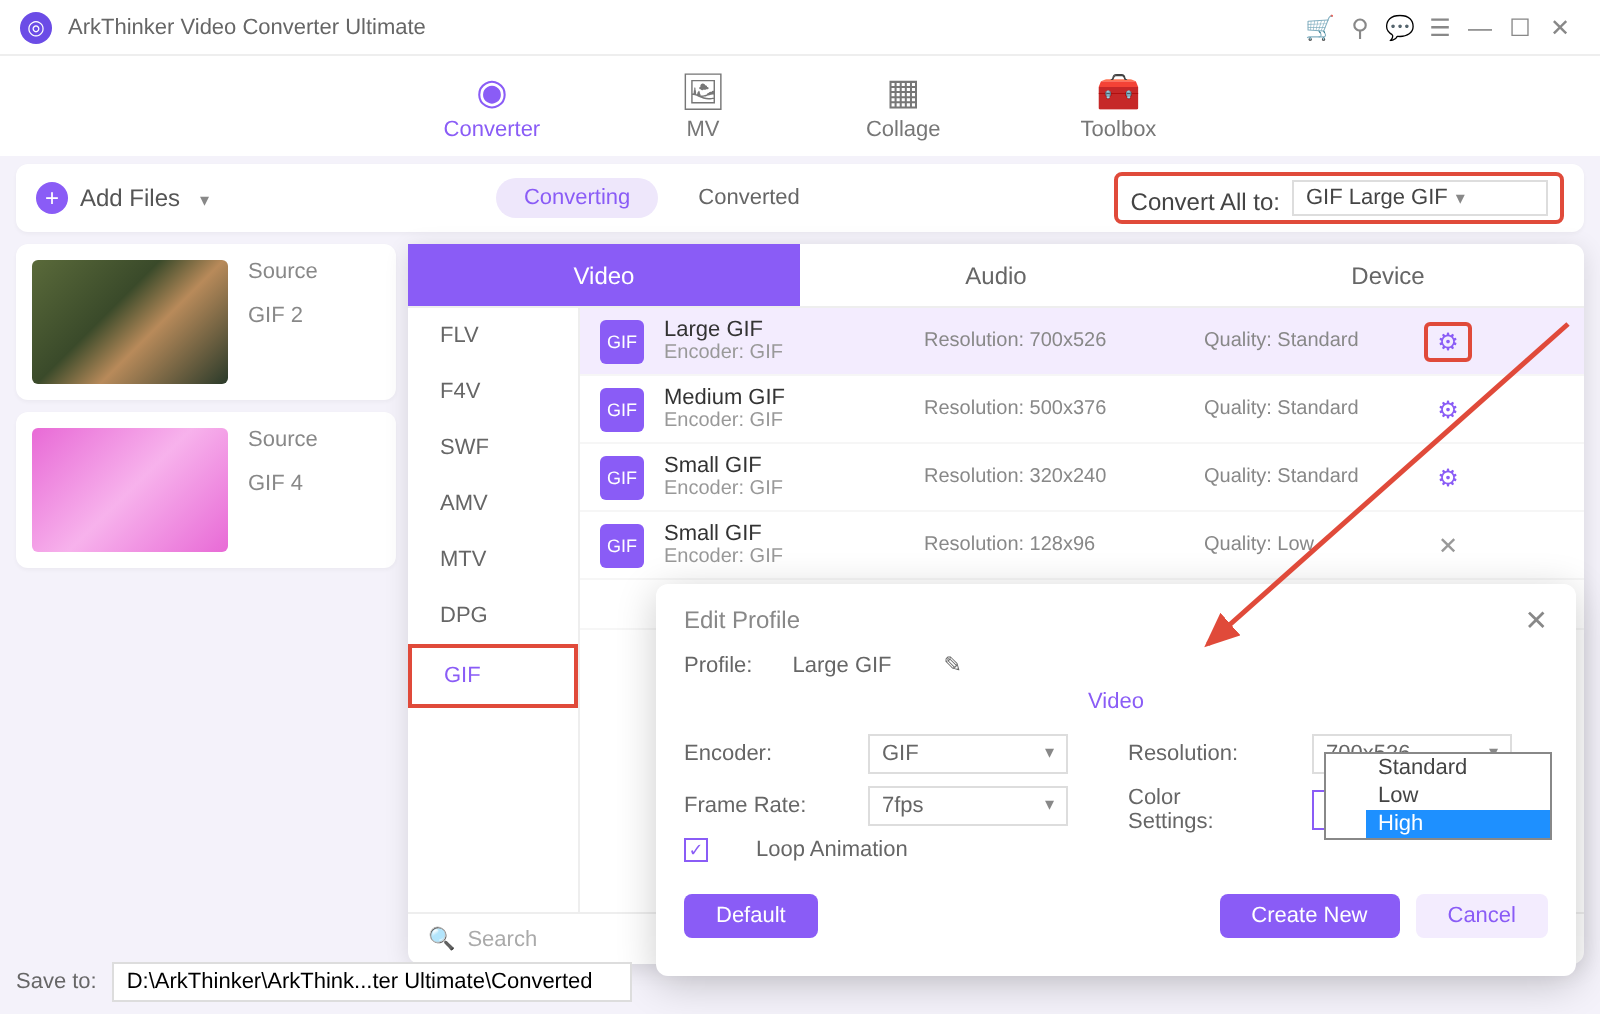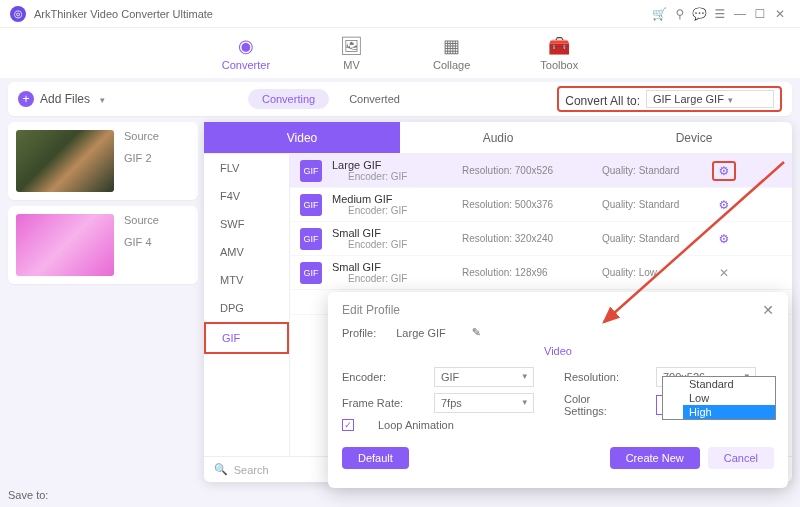--- a/index.html
+++ b/index.html
@@ -35,21 +35,21 @@
   .fpbody { flex: 1; display: flex; overflow:hidden;}
   .leftfmt { width: 86px; border-right: 1px solid #eee; overflow-y: auto; }
   .fmtitem { padding: 8px 0 8px 16px; font-size: 11px; color: #666; cursor:pointer;}
   .fmtitem.sel { border: 2px solid #e04a3a; color: #8a5cf6; }
   .presets { flex: 1; overflow-y:auto;}
   .preset { display: flex; align-items: center; padding: 5px 10px; gap: 10px; border-bottom:1px solid #f6f6f6;}
   .preset.hl { background: #f3ecfe; }
   .picon { width: 22px; height: 22px; background: #8a5cf6; border-radius: 3px; display:flex;align-items:center;justify-content:center;color:#fff;font-size:9px;}
   .pmain { width: 120px; font-size: 11px; }
   .pmain .pn { color:#333;}
-  .pmain .pe { color:#999; font-size:10px;margin-left:16px;}
+  .pmain .pe { color:#999; font-size:10px;}
   .pres { width: 130px; font-size: 10px; color: #888; }
   .pq { width: 100px; font-size: 10px; color: #888; }
   .pact { width: 24px; text-align:center; color:#8a5cf6; cursor:pointer;}
   .preset.hl .pact { border: 2px solid #e04a3a; border-radius:3px; padding:1px;}
   .searchbar { border-top:1px solid #eee; padding:6px 10px; display:flex; align-items:center; gap:6px; color:#aaa; font-size:11px;}
   .editpanel { position: absolute; left: 320px; top: 170px; width: 460px; height: 196px; background: #fff; border-radius: 6px; box-shadow: 0 4px 20px rgba(0,0,0,.2); padding: 10px 14px;}
   .ephdr { display:flex; align-items:center; font-size:12px; color:#888; margin-bottom:8px;}
   .ephdr .close { margin-left:auto; cursor:pointer; font-size:14px;}
   .eprow { display:flex; align-items:center; gap:20px; font-size:11px; color:#666; margin:6px 0;}
   .eprow .lbl { width:72px;}
@@ -249,13 +249,14 @@
 
   <div class="dropdown">
     <div>Standard</div>
     <div>Low</div>
     <div class="dsel">High</div>
   </div>
 </div>
 
 <div class="footer">
   <span>Save to:</span>
+  <input value="D:\ArkThinker\ArkThink...ter Ultimate\Converted" style="">
 </div>
 
 </body></html>

